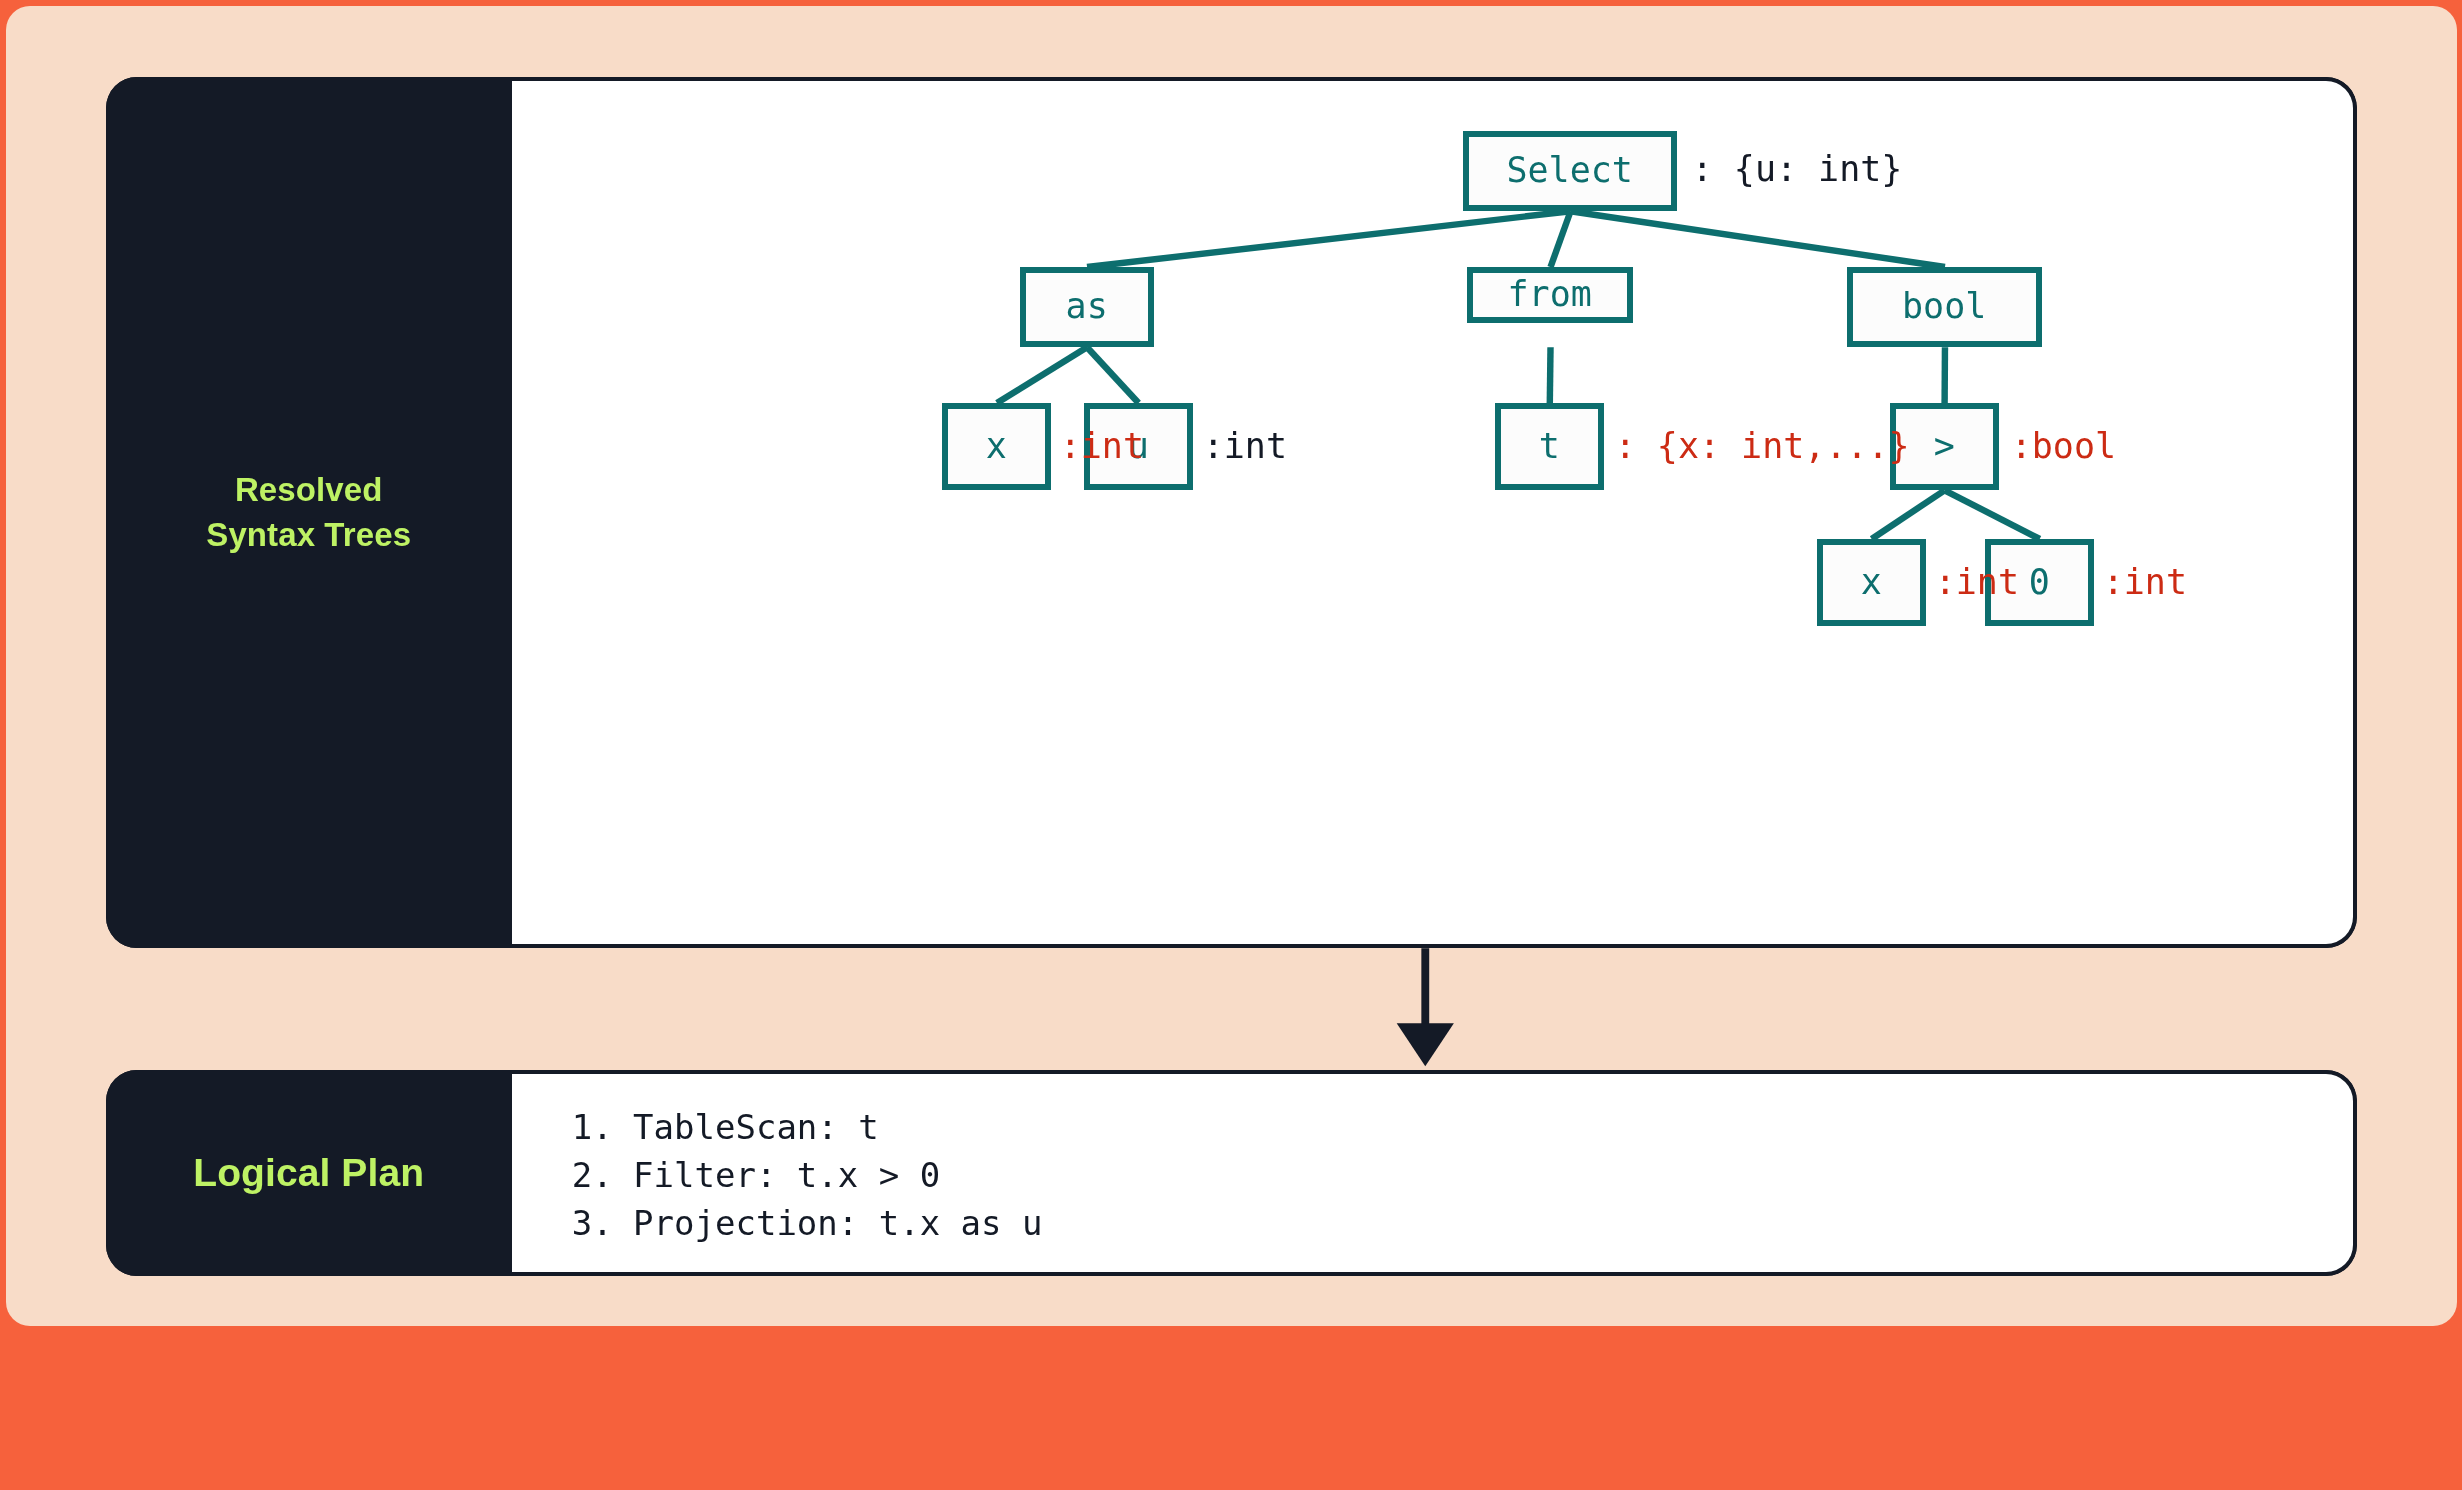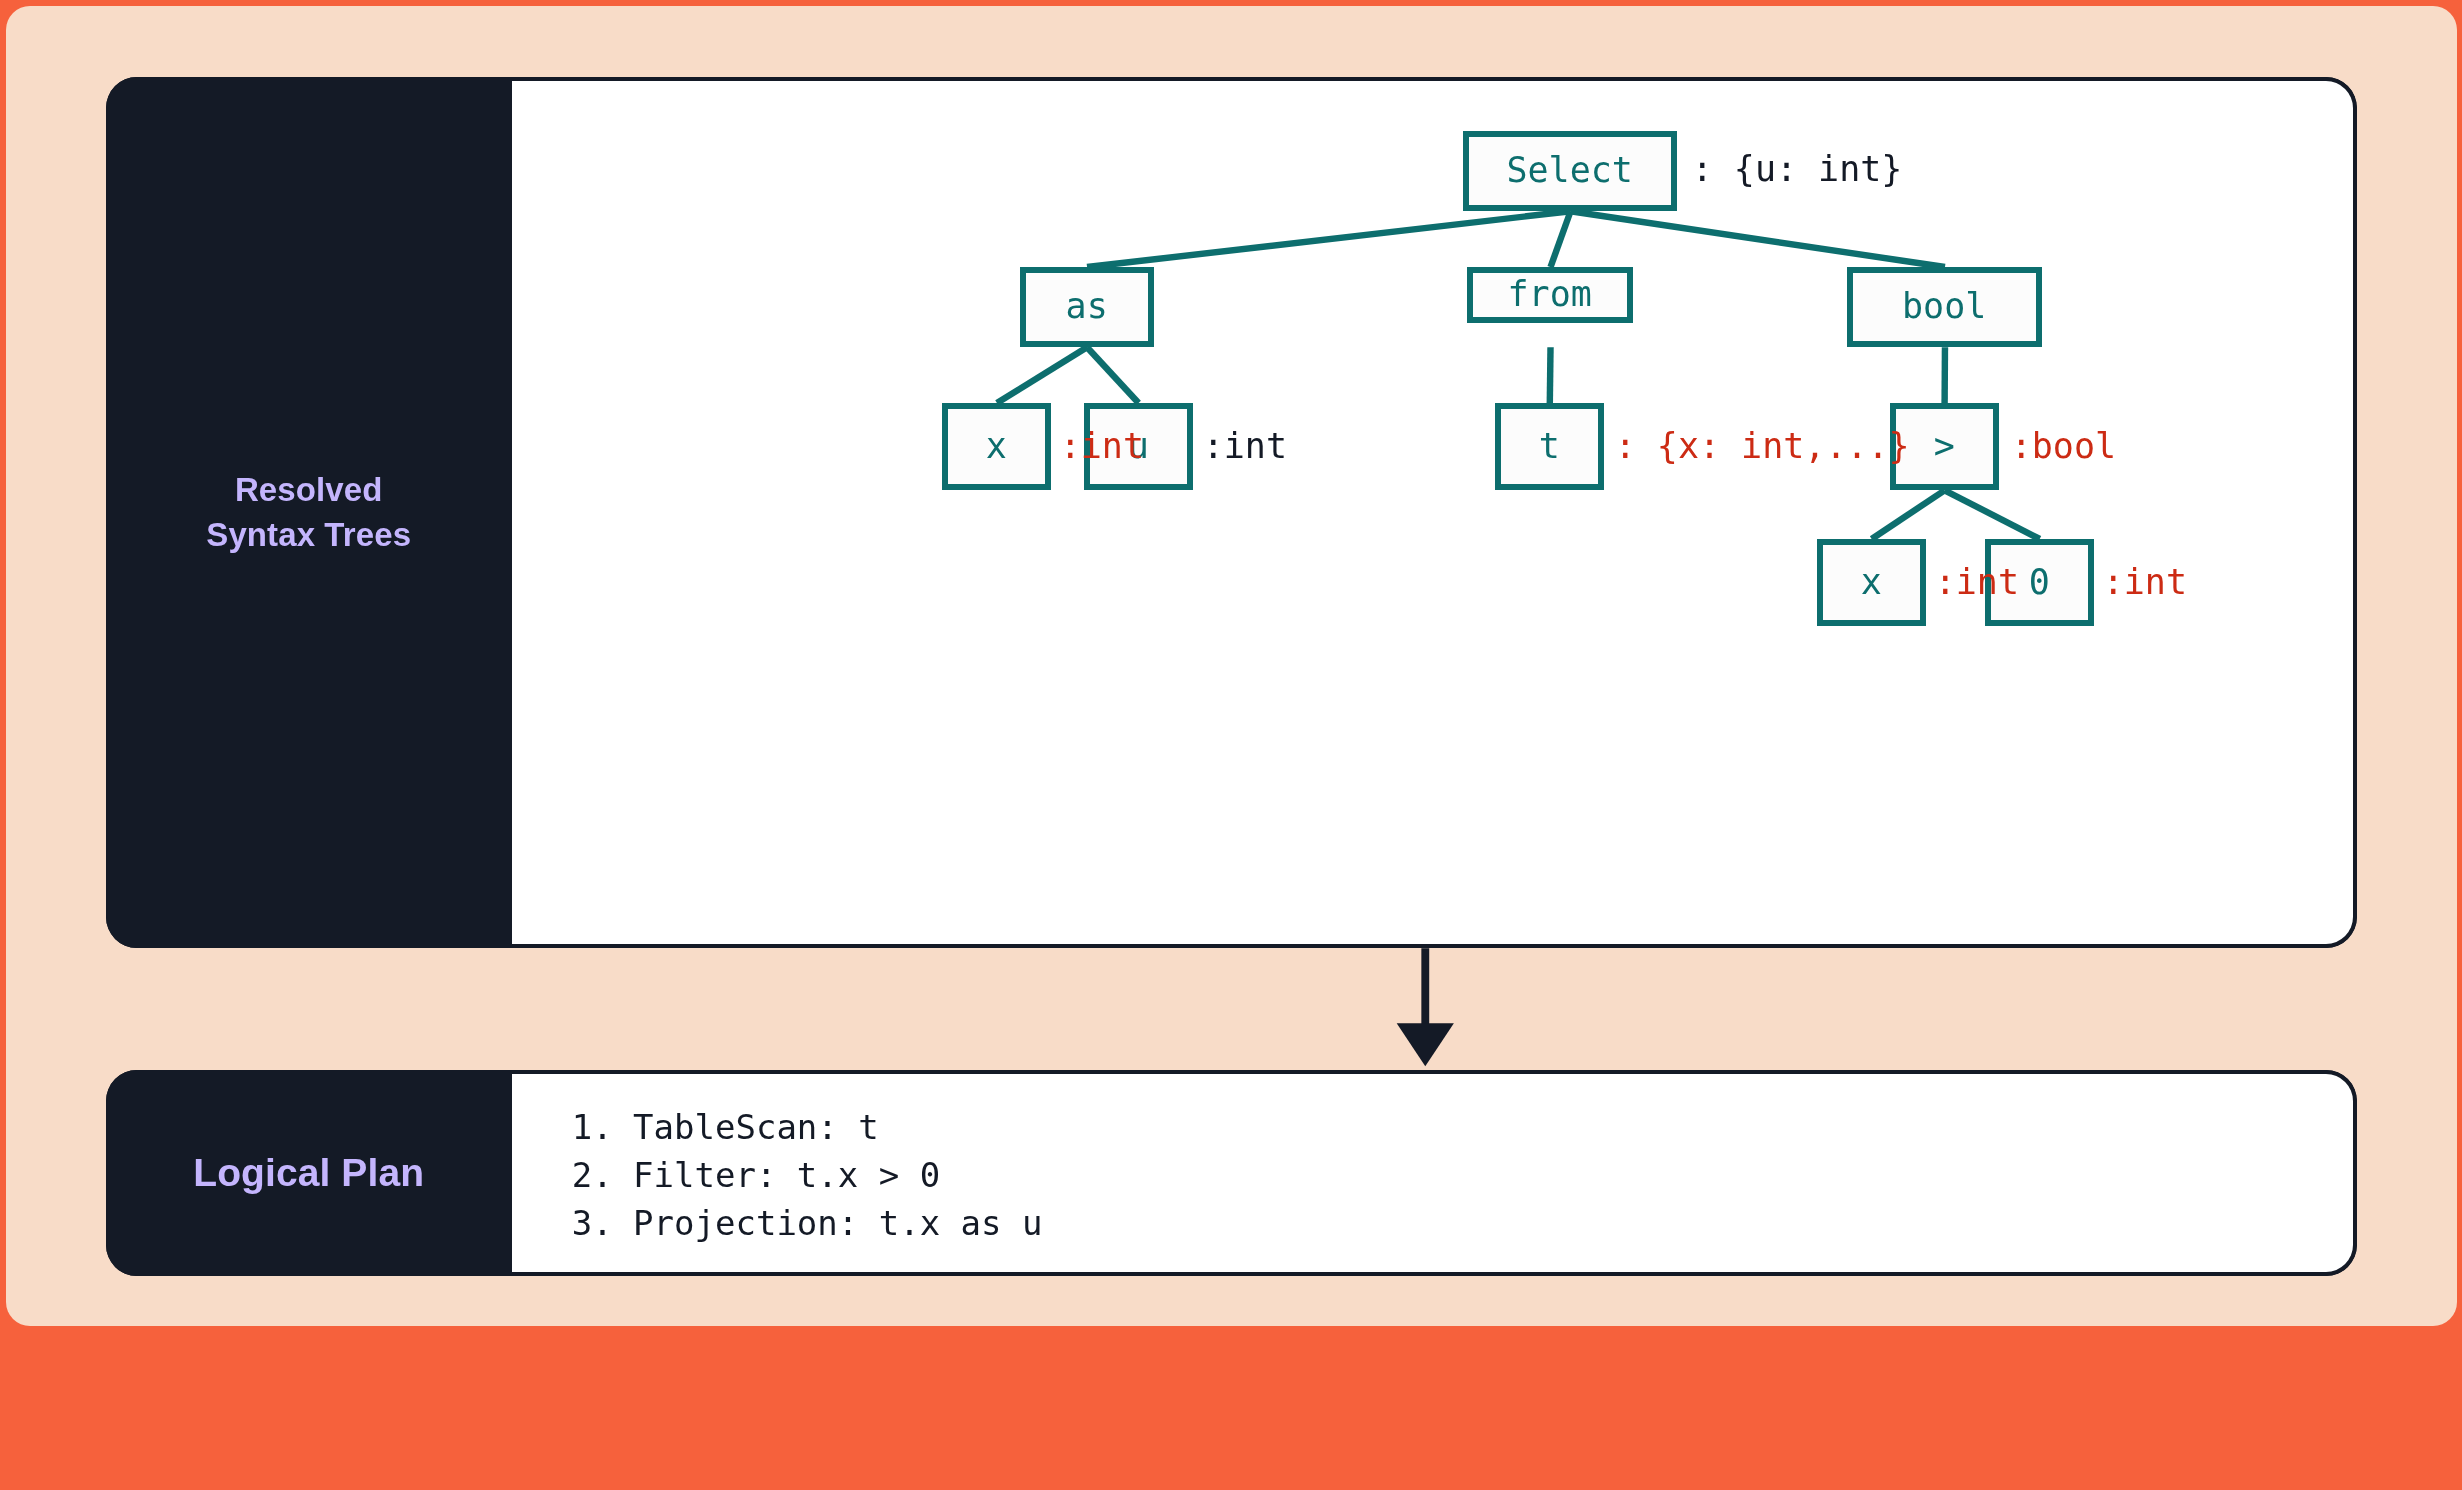--- a/index.html
+++ b/index.html
@@ -37,21 +37,21 @@
     background: #141A26;
     border-radius: 31px;
     overflow: hidden;
   }
   .panel-rail {
     flex: 0 0 auto;
     background: #141A26;
     display: flex;
     align-items: center;
     justify-content: center;
-    color: #c4b5fd;
+    color: #bef264;
     text-align: center;
     font-weight: bold;
     line-height: 1.38;
     letter-spacing: 0.1px;
   }
   .panel-body {
     flex: 1 1 auto;
     background: #ffffff;
     position: relative;
     border-top: 4.3px solid #141A26;

